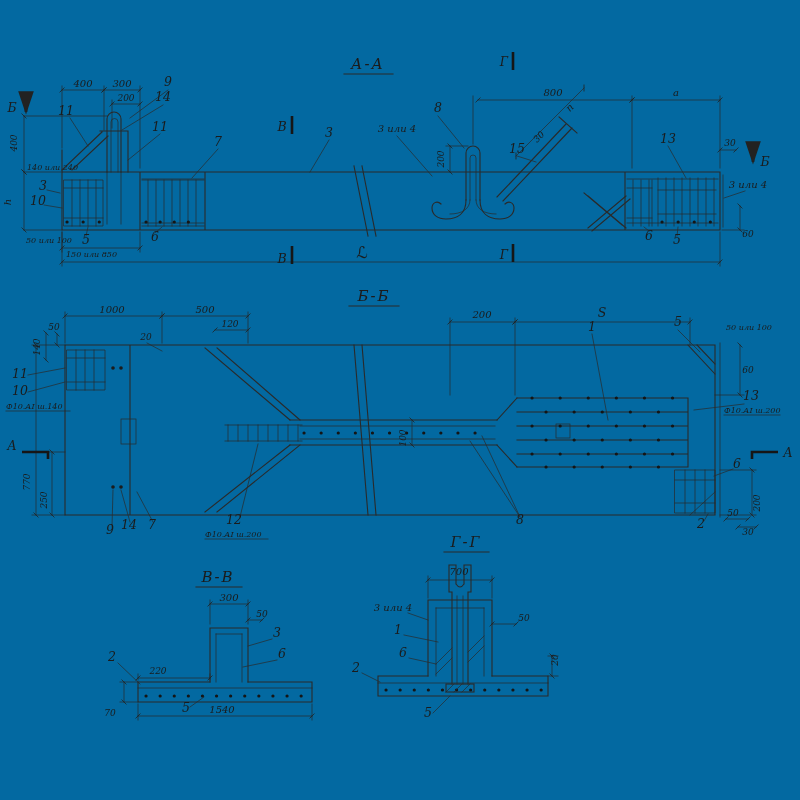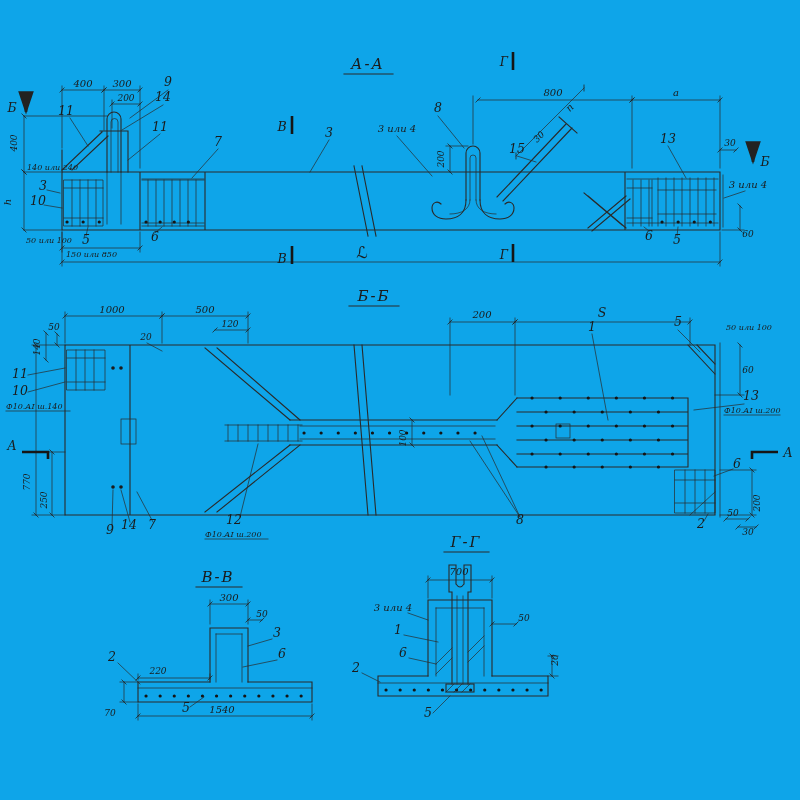--- a/index.html
+++ b/index.html
@@ -1,16 +1,16 @@
 <!DOCTYPE html>
 <html><head>
 <meta charset="utf-8">
 <style>
   html,body{margin:0;padding:0;background:#ffffff;}
-  .sheet{position:relative;width:800px;height:800px;background:#0ea5e9;overflow:hidden;}
+  .sheet{position:relative;width:800px;height:800px;background:#0369a1;overflow:hidden;}
   svg{display:block;}
   .ln{stroke:#2a2a2a;stroke-width:1.1;fill:none;stroke-linecap:square;}
   .thin{stroke-width:0.7;}
   .sec{stroke:#161616;stroke-width:2.6;fill:none;}
   .dim{marker-start:url(#tk);marker-end:url(#tk);}
   .dots{stroke:#151515;stroke-width:3.1;stroke-linecap:round;fill:none;}
   text{fill:#1b1b1b;font-family:"DejaVu Serif","DejaVu Sans",serif;font-style:italic;}
   .t15{font-size:15px;letter-spacing:2px;}
   .t12{font-size:12.5px;}
   .t10{font-size:10px;}

